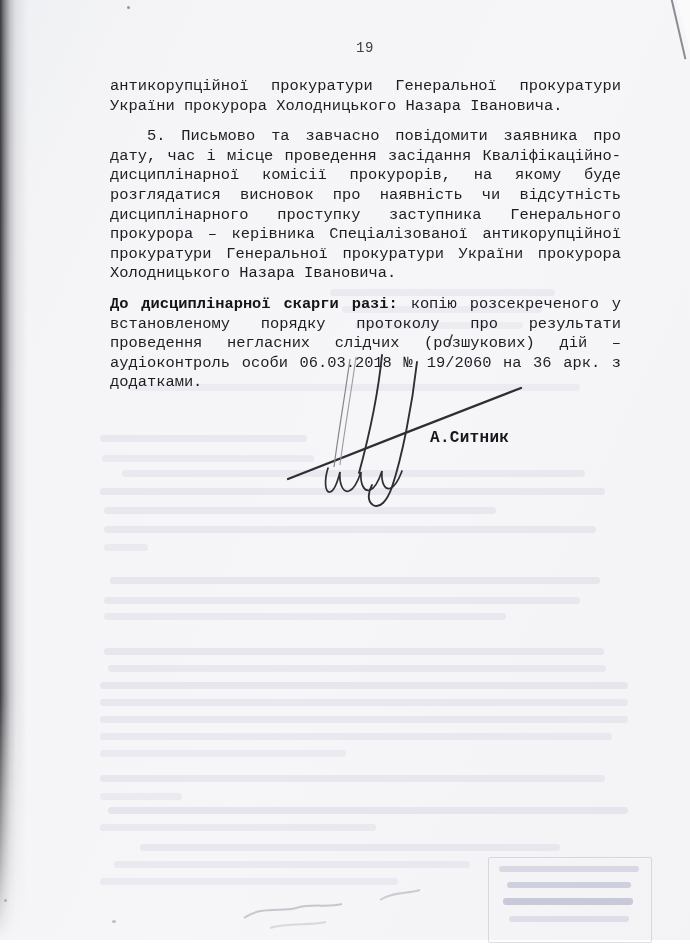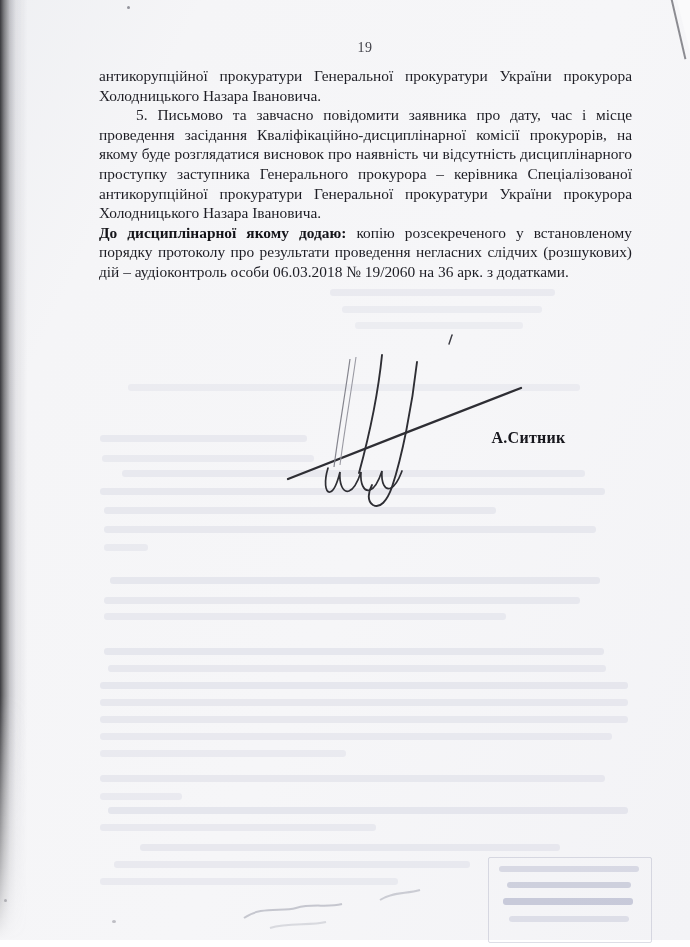--- a/index.html
+++ b/index.html
@@ -1,20 +1,20 @@
 <!DOCTYPE html>
 <html><head>
 <meta charset="utf-8">
 <style>
   html,body{margin:0;padding:0;}
   body{width:690px;height:947px;overflow:hidden;background:#ffffff;}
   .scan{
     position:relative;width:690px;height:940px;
     background:linear-gradient(115deg,#eff0f3 0%,#f5f5f7 18%,#f6f6f8 55%,#f3f3f6 100%);
-    font-family:Liberation Serif, serif;
+    font-family:Liberation Mono, monospace;
   }
   
   .left-edge{
     position:absolute;left:0;top:0;width:28px;height:100%;
     background:linear-gradient(to right,
       rgba(24,24,28,.85) 0px, rgba(30,30,34,.55) 4px,
       rgba(90,90,100,.30) 10px, rgba(130,130,142,.14) 16px,
       rgba(150,150,162,0) 28px);
     -webkit-mask-image:linear-gradient(to bottom,#000 0%,#000 74%,rgba(0,0,0,.35) 92%,transparent 100%);
     mask-image:linear-gradient(to bottom,#000 0%,#000 74%,rgba(0,0,0,.35) 92%,transparent 100%);
@@ -35,28 +35,28 @@
   
   .pagenum{
     position:absolute;top:40px;left:40px;width:650px;text-align:center;
     font-size:14px;color:#3f3f46;letter-spacing:.5px;
   }
   .textcol{
     position:absolute;left:99px;top:66px;width:533px;
     font-size:15.4px;line-height:19.6px;color:#1d1d24;
     text-align:justify;
   }
-  .textcol p{margin:0;}
+  .textcol p{margin:11px;}
   .p-indent{text-indent:37px;}
   .p-attach{margin-top:13px;}
   .p-bold{margin-top:13px;font-weight:700;color:#141419;}
   .p-attach b{font-weight:700;color:#141419;}
 
   .signame{
-    position:absolute;top:429px;left:430px;width:197px;text-align:center;
+    position:absolute;top:429px;left:430px;width:197px;text-align:left;
     font-weight:700;font-size:16px;color:#17171d;letter-spacing:.3px;
   }
   .sig-svg{position:absolute;left:240px;top:325px;width:290px;height:200px;}
 
   
   .bleedthrough-layer{position:absolute;left:0;top:0;width:690px;height:947px;}
   .bt-line{
     position:absolute;height:7px;background:#dfe0e9;border-radius:3px;
     filter:blur(.7px);opacity:.6;
   }
@@ -118,21 +118,21 @@
     <path d="M 14,40 C 30,28 52,34 66,30 C 84,25 96,30 112,26" fill="none" stroke="rgba(140,142,158,.45)" stroke-width="2"></path>
     <path d="M 150,22 C 162,14 176,16 190,12" fill="none" stroke="rgba(140,142,158,.4)" stroke-width="2"></path>
     <path d="M 40,50 C 58,44 80,48 96,44" fill="none" stroke="rgba(150,152,166,.3)" stroke-width="2"></path>
   </svg>
 
   <div class="pagenum">19</div>
 
   <div class="textcol">
     <p>антикорупційної прокуратури Генеральної прокуратури України прокурора Холодницького Назара Івановича.</p>
     <p class="p-indent">5. Письмово та завчасно повідомити заявника про дату, час і місце проведення засідання Кваліфікаційно-дисциплінарної комісії прокурорів, на якому буде розглядатися висновок про наявність чи відсутність дисциплінарного проступку заступника Генерального прокурора – керівника Спеціалізованої антикорупційної прокуратури Генеральної прокуратури України прокурора Холодницького Назара Івановича.</p>
-    <p class="p-attach"><b>До дисциплінарної якому додаю:</b><span> копію розсекреченого у встановленому порядку протоколу про результати проведення негласних слідчих (розшукових) дій – аудіоконтроль особи 06.03.2018 № 19/2060 на 36 арк. з додатками.</span></p>
+    <p class="p-attach"><b>До дисциплінарної скарги разі:</b><span> копію розсекреченого у встановленому порядку протоколу про результати проведення негласних слідчих (розшукових) дій – аудіоконтроль особи 06.03.2018 № 19/2060 на 36 арк. з додатками.</span></p>
   </div>
 
   <svg class="sig-svg" viewBox="0 0 290 200">
 
     <path d="M 48,154 C 120,126 210,90 281,63" fill="none" stroke="#2e2e34" stroke-width="2.2" stroke-linecap="round"></path>
 
     <path d="M 110,34 C 105,70 98,110 94,142" fill="none" stroke="#85858e" stroke-width="1.2"></path>
     <path d="M 116,32 C 111,68 104,108 100,140" fill="none" stroke="#9a9aa3" stroke-width="1.1"></path>
 
     <path d="M 142,30 C 138,70 128,115 119,148" fill="none" stroke="#2e2e34" stroke-width="1.9" stroke-linecap="round"></path>

